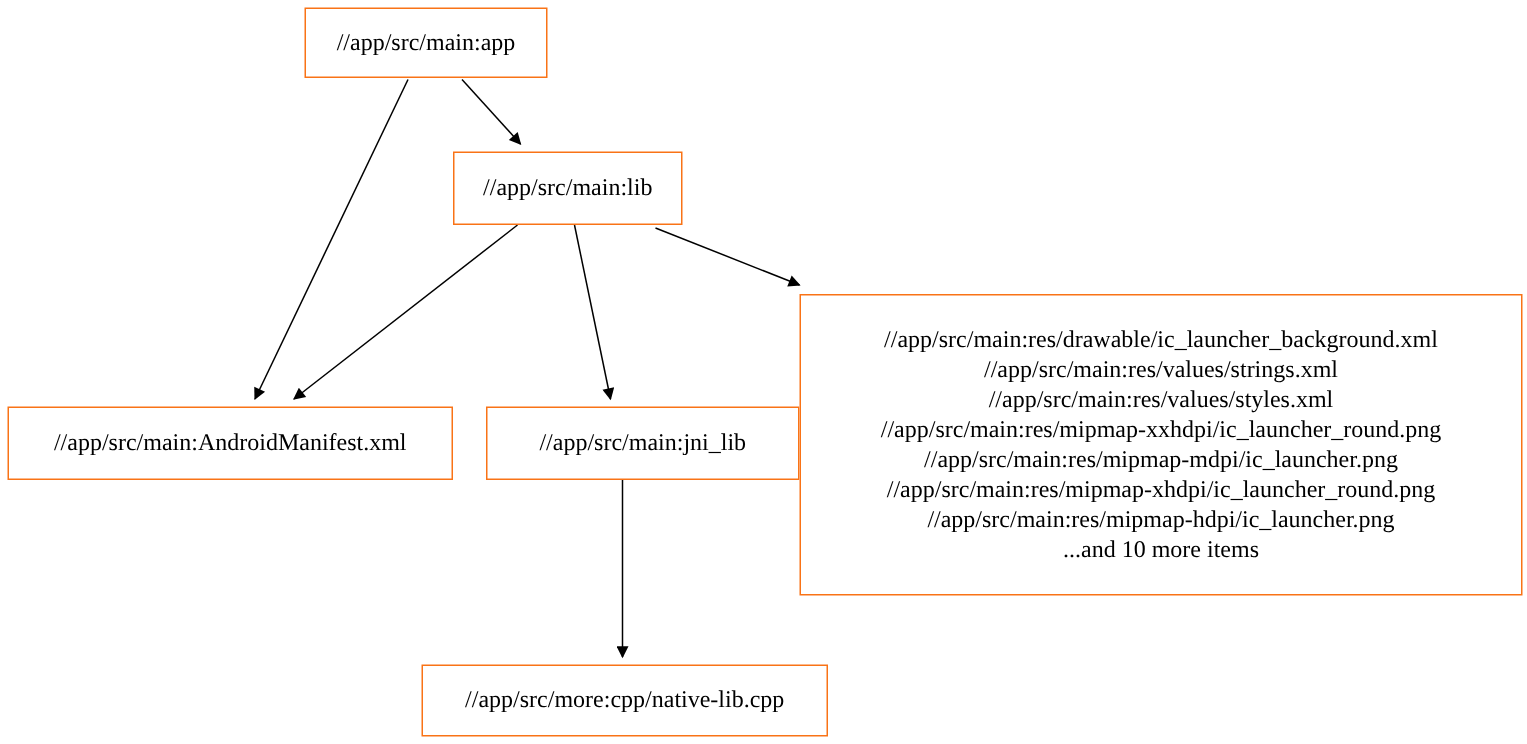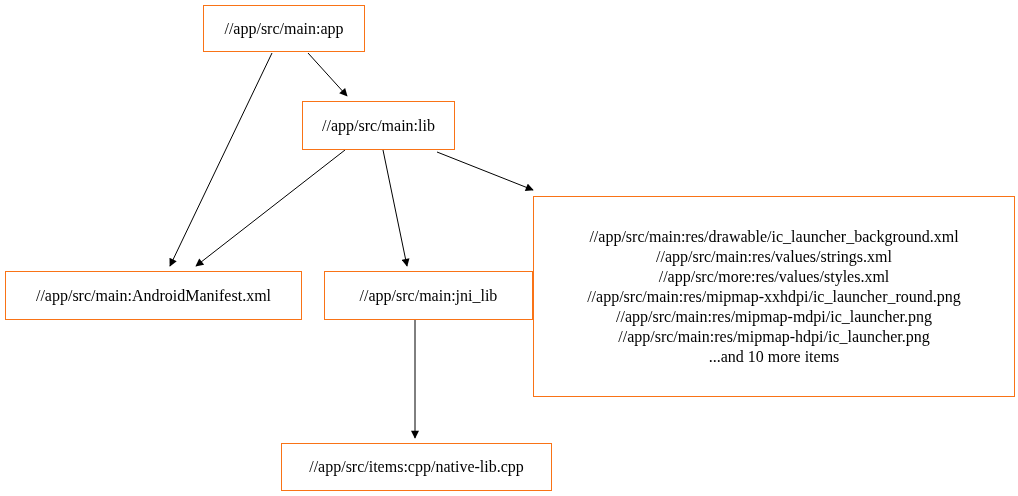--- a/index.html
+++ b/index.html
@@ -78,24 +78,25 @@
     <span>//app/src/main:AndroidManifest.xml</span>
   </div>
 
   <div class="node node-jni">
     <span>//app/src/main:jni_lib</span>
   </div>
 
   <div class="node node-res multi">
     <div>//app/src/main:res/drawable/ic_launcher_background.xml</div>
     <div>//app/src/main:res/values/strings.xml</div>
-    <div>//app/src/more:res/values/styles.xml</div>
+    <div>//app/src/main:res/values/styles.xml</div>
     <div>//app/src/main:res/mipmap-xxhdpi/ic_launcher_round.png</div>
     <div>//app/src/main:res/mipmap-mdpi/ic_launcher.png</div>
+    <div>//app/src/main:res/mipmap-xhdpi/ic_launcher_round.png</div>
     <div>//app/src/main:res/mipmap-hdpi/ic_launcher.png</div>
     <div>...and 10 more items</div>
   </div>
 
   <div class="node node-cpp">
-    <span>//app/src/items:cpp/native-lib.cpp</span>
+    <span>//app/src/more:cpp/native-lib.cpp</span>
   </div>
 
 </div>
 
 </body></html>

